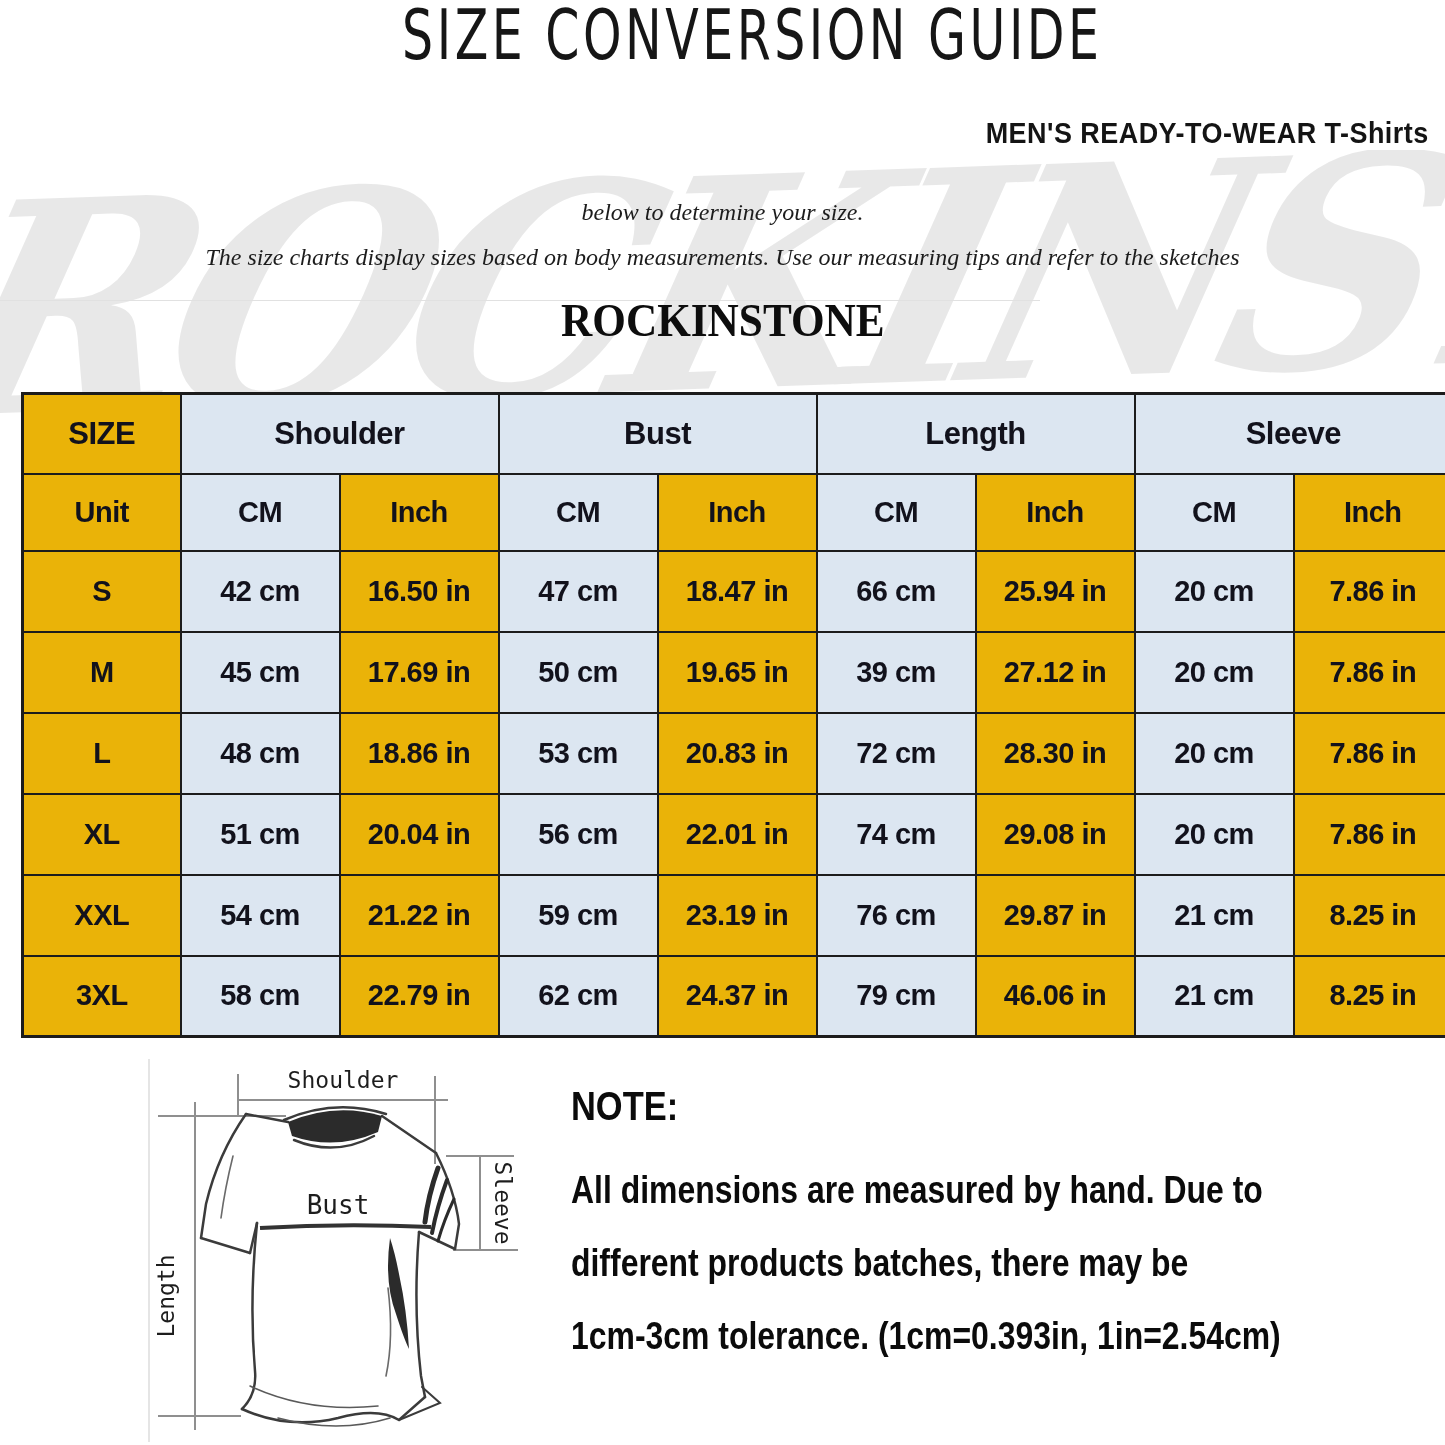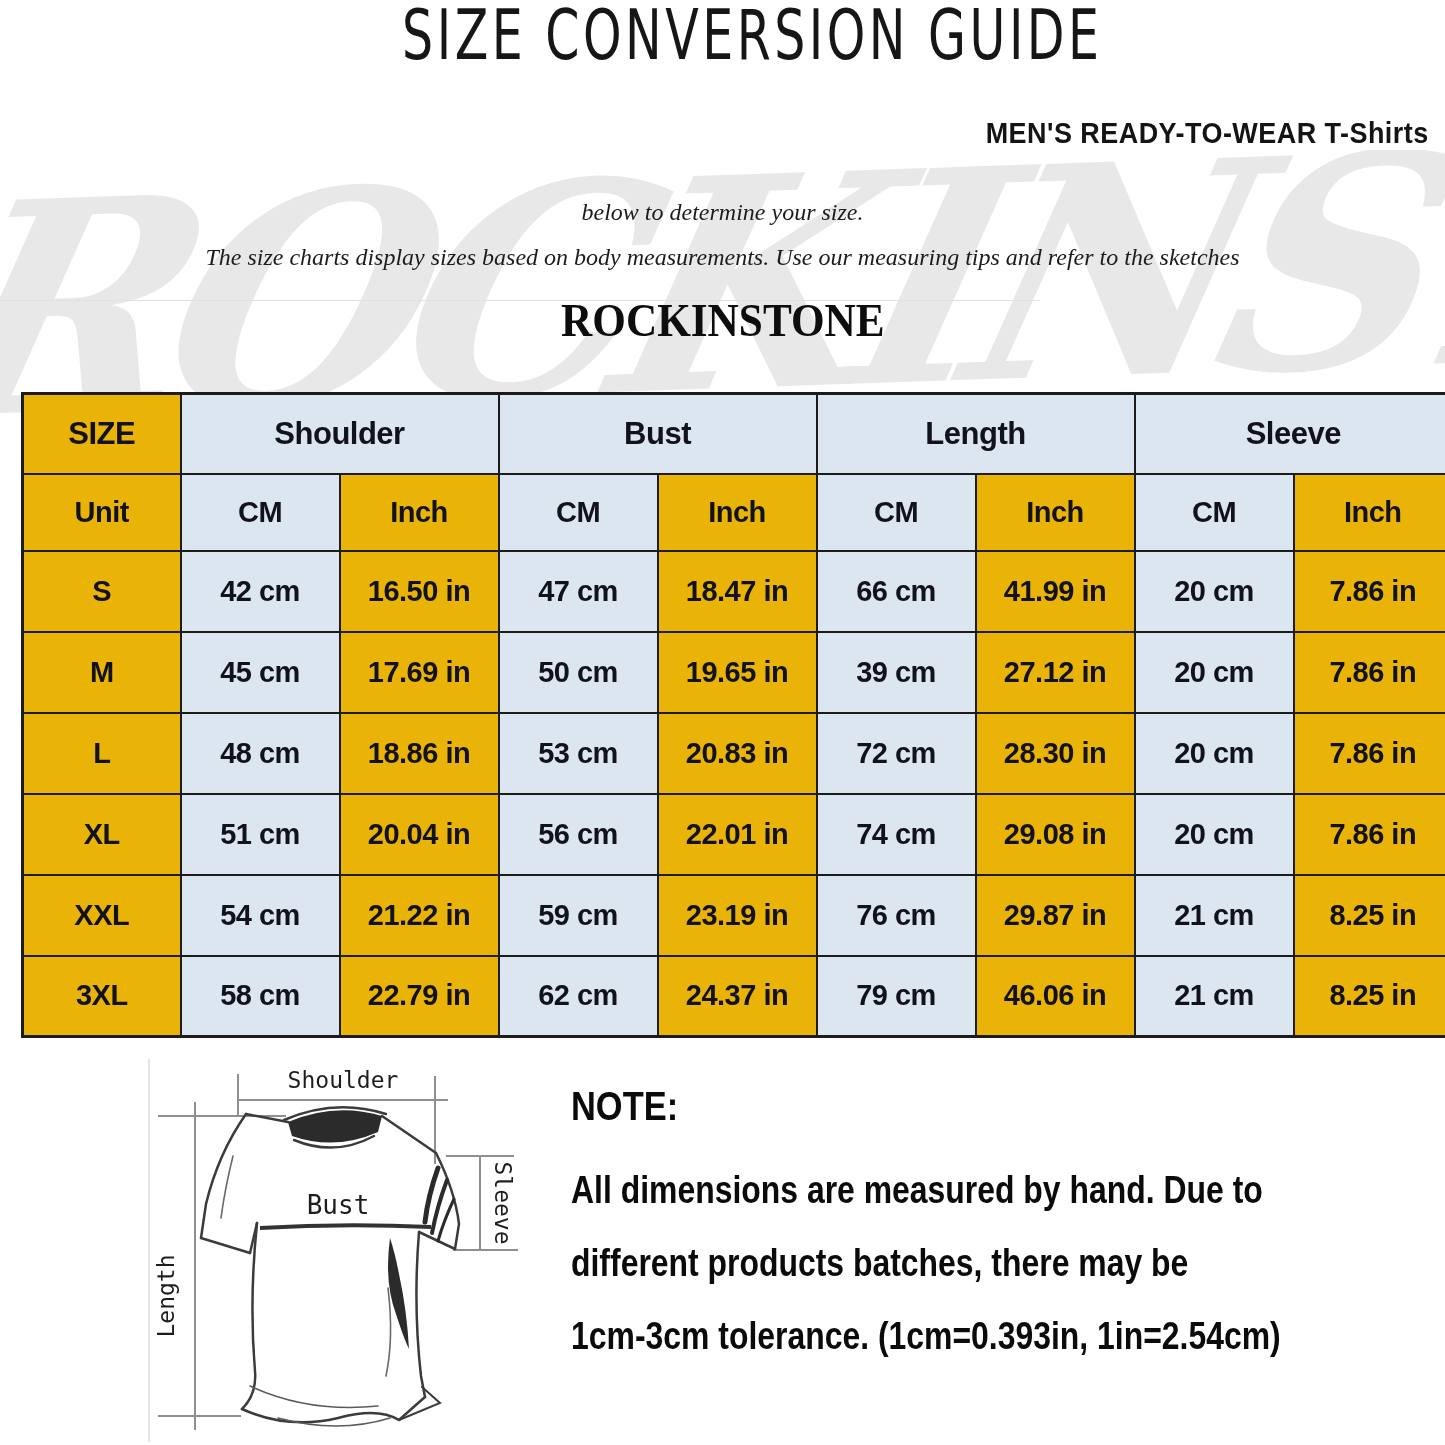--- a/index.html
+++ b/index.html
@@ -147,21 +147,21 @@
       </tr>
     </thead>
     <tbody id="size-rows">
         <tr>
           <td>S</td>
           <td class="shade">42 cm</td>
           <td>16.50 in</td>
           <td class="shade">47 cm</td>
           <td>18.47 in</td>
           <td class="shade">66 cm</td>
-          <td>41.99 in</td>
+          <td>25.94 in</td>
           <td class="shade">20 cm</td>
           <td>7.86 in</td>
         </tr>
         <tr>
           <td>M</td>
           <td class="shade">45 cm</td>
           <td>17.69 in</td>
           <td class="shade">50 cm</td>
           <td>19.65 in</td>
           <td class="shade">39 cm</td>

